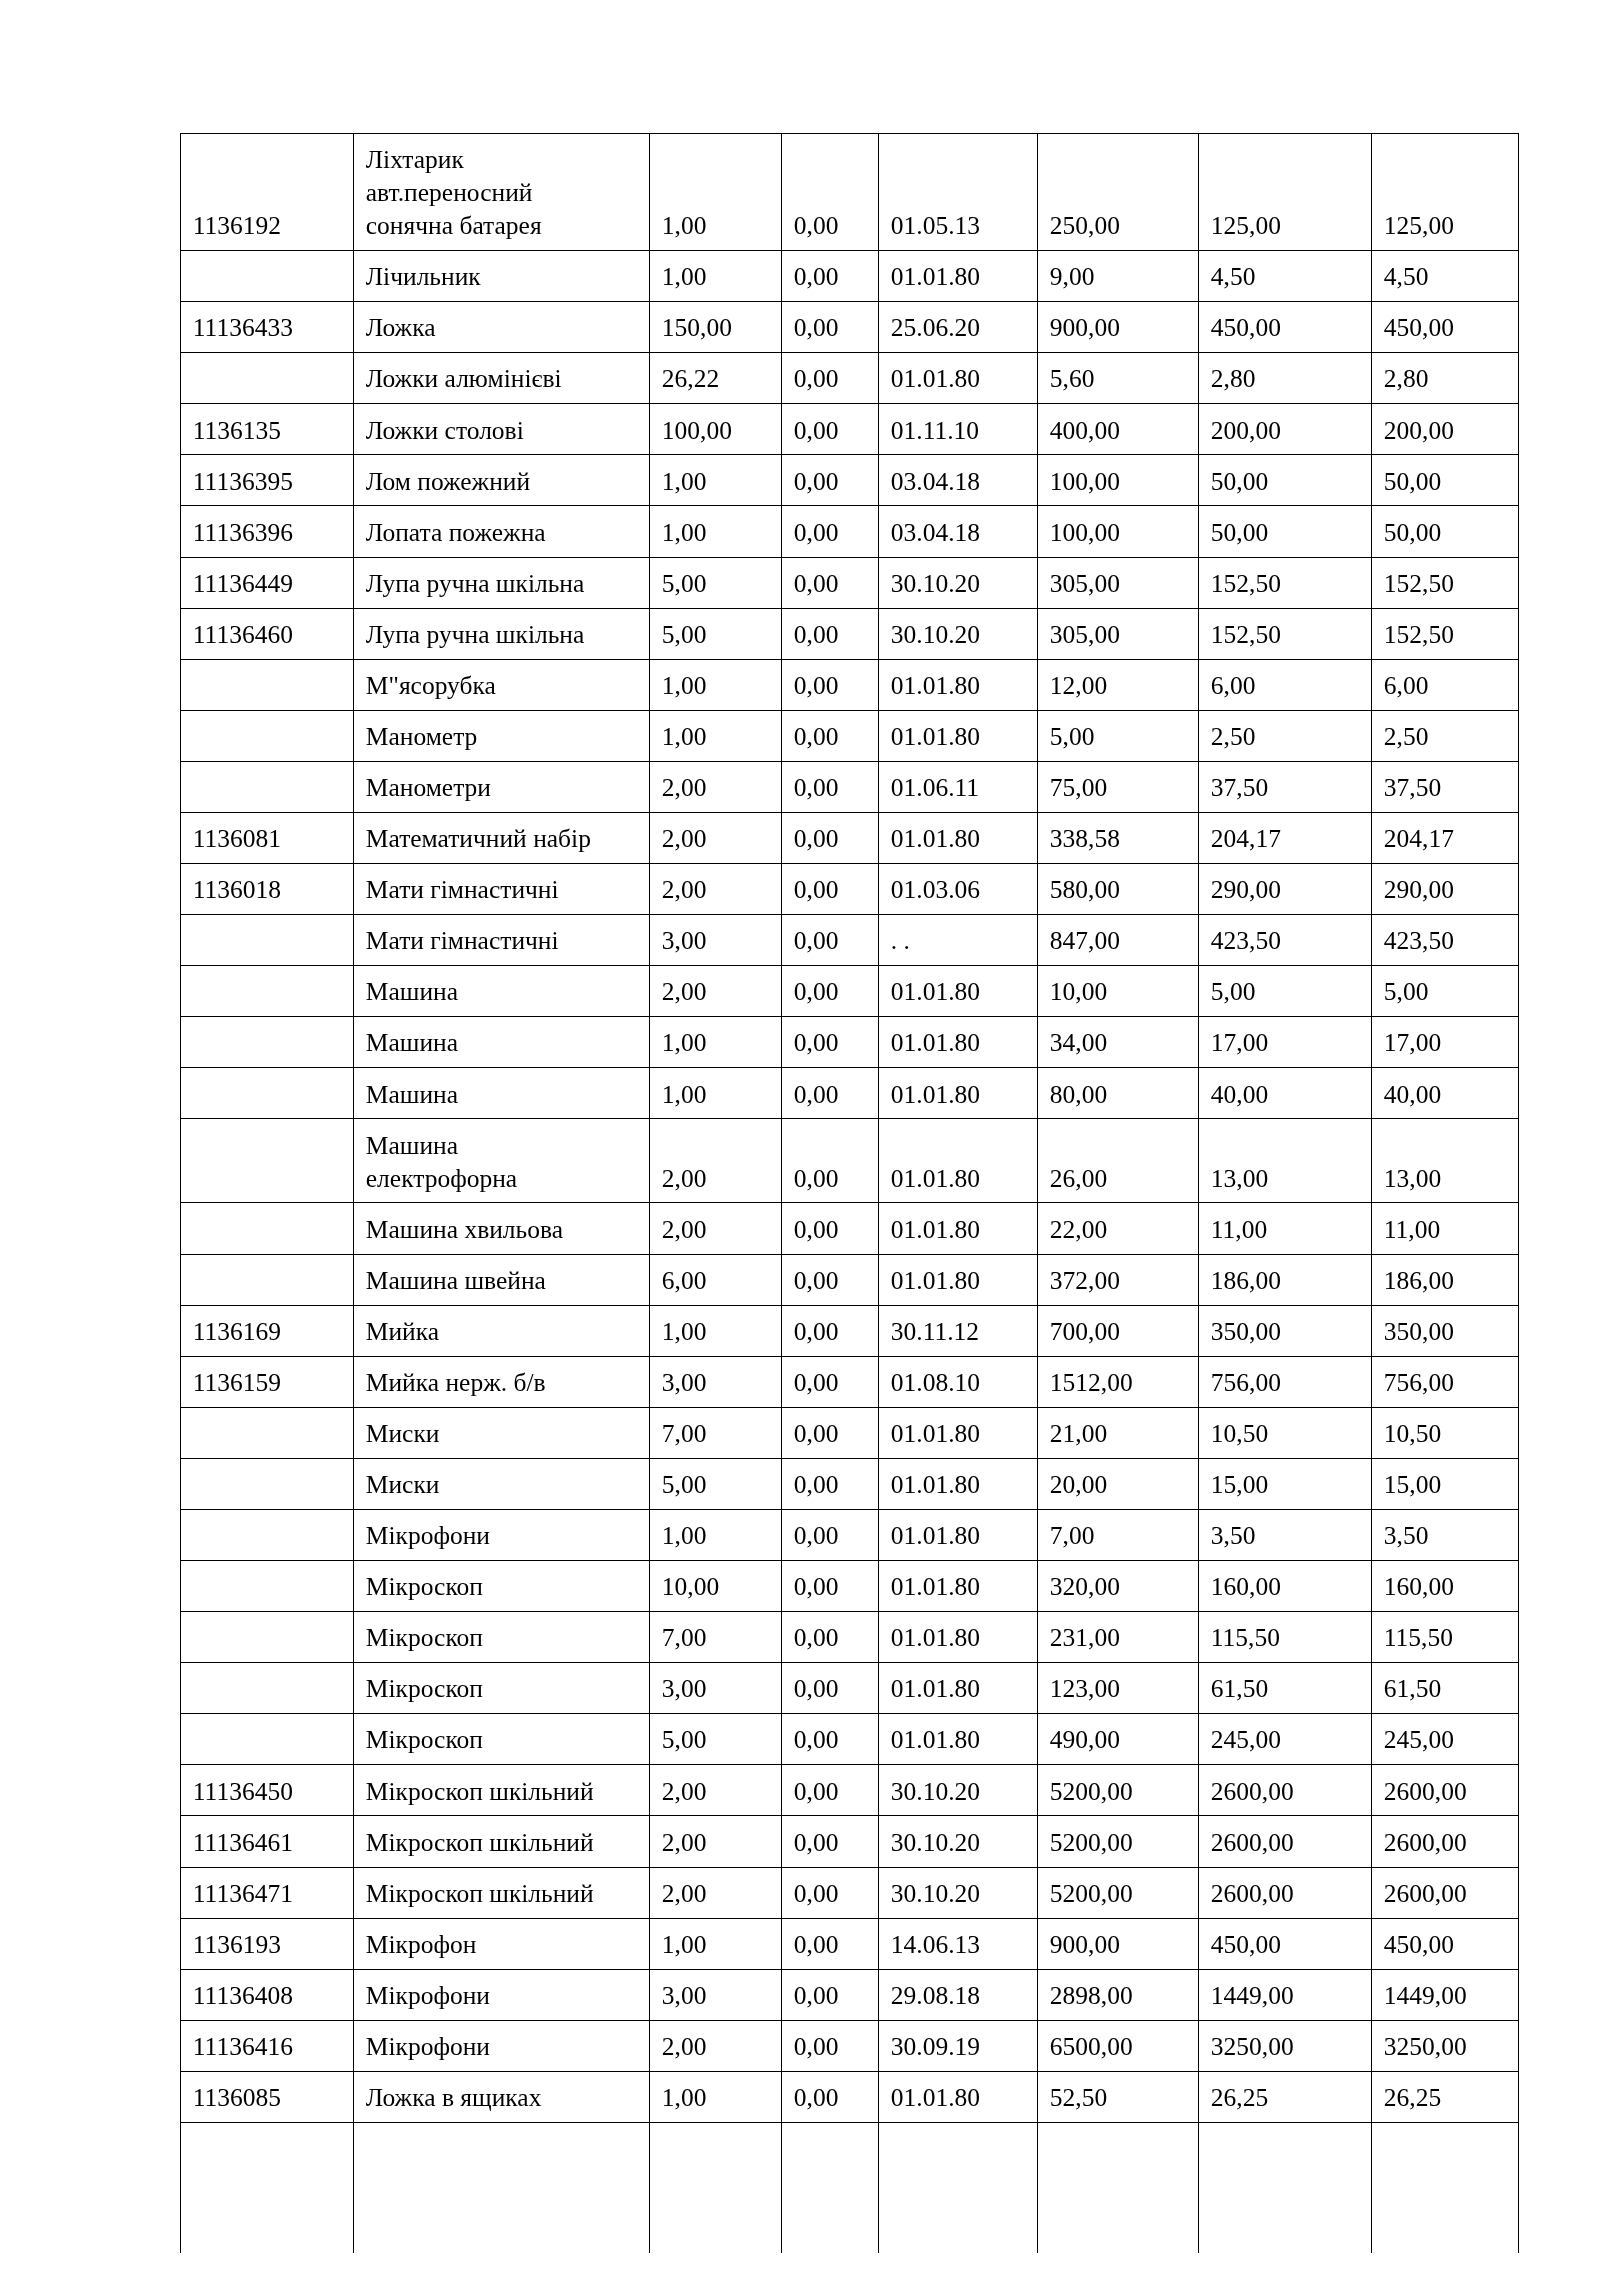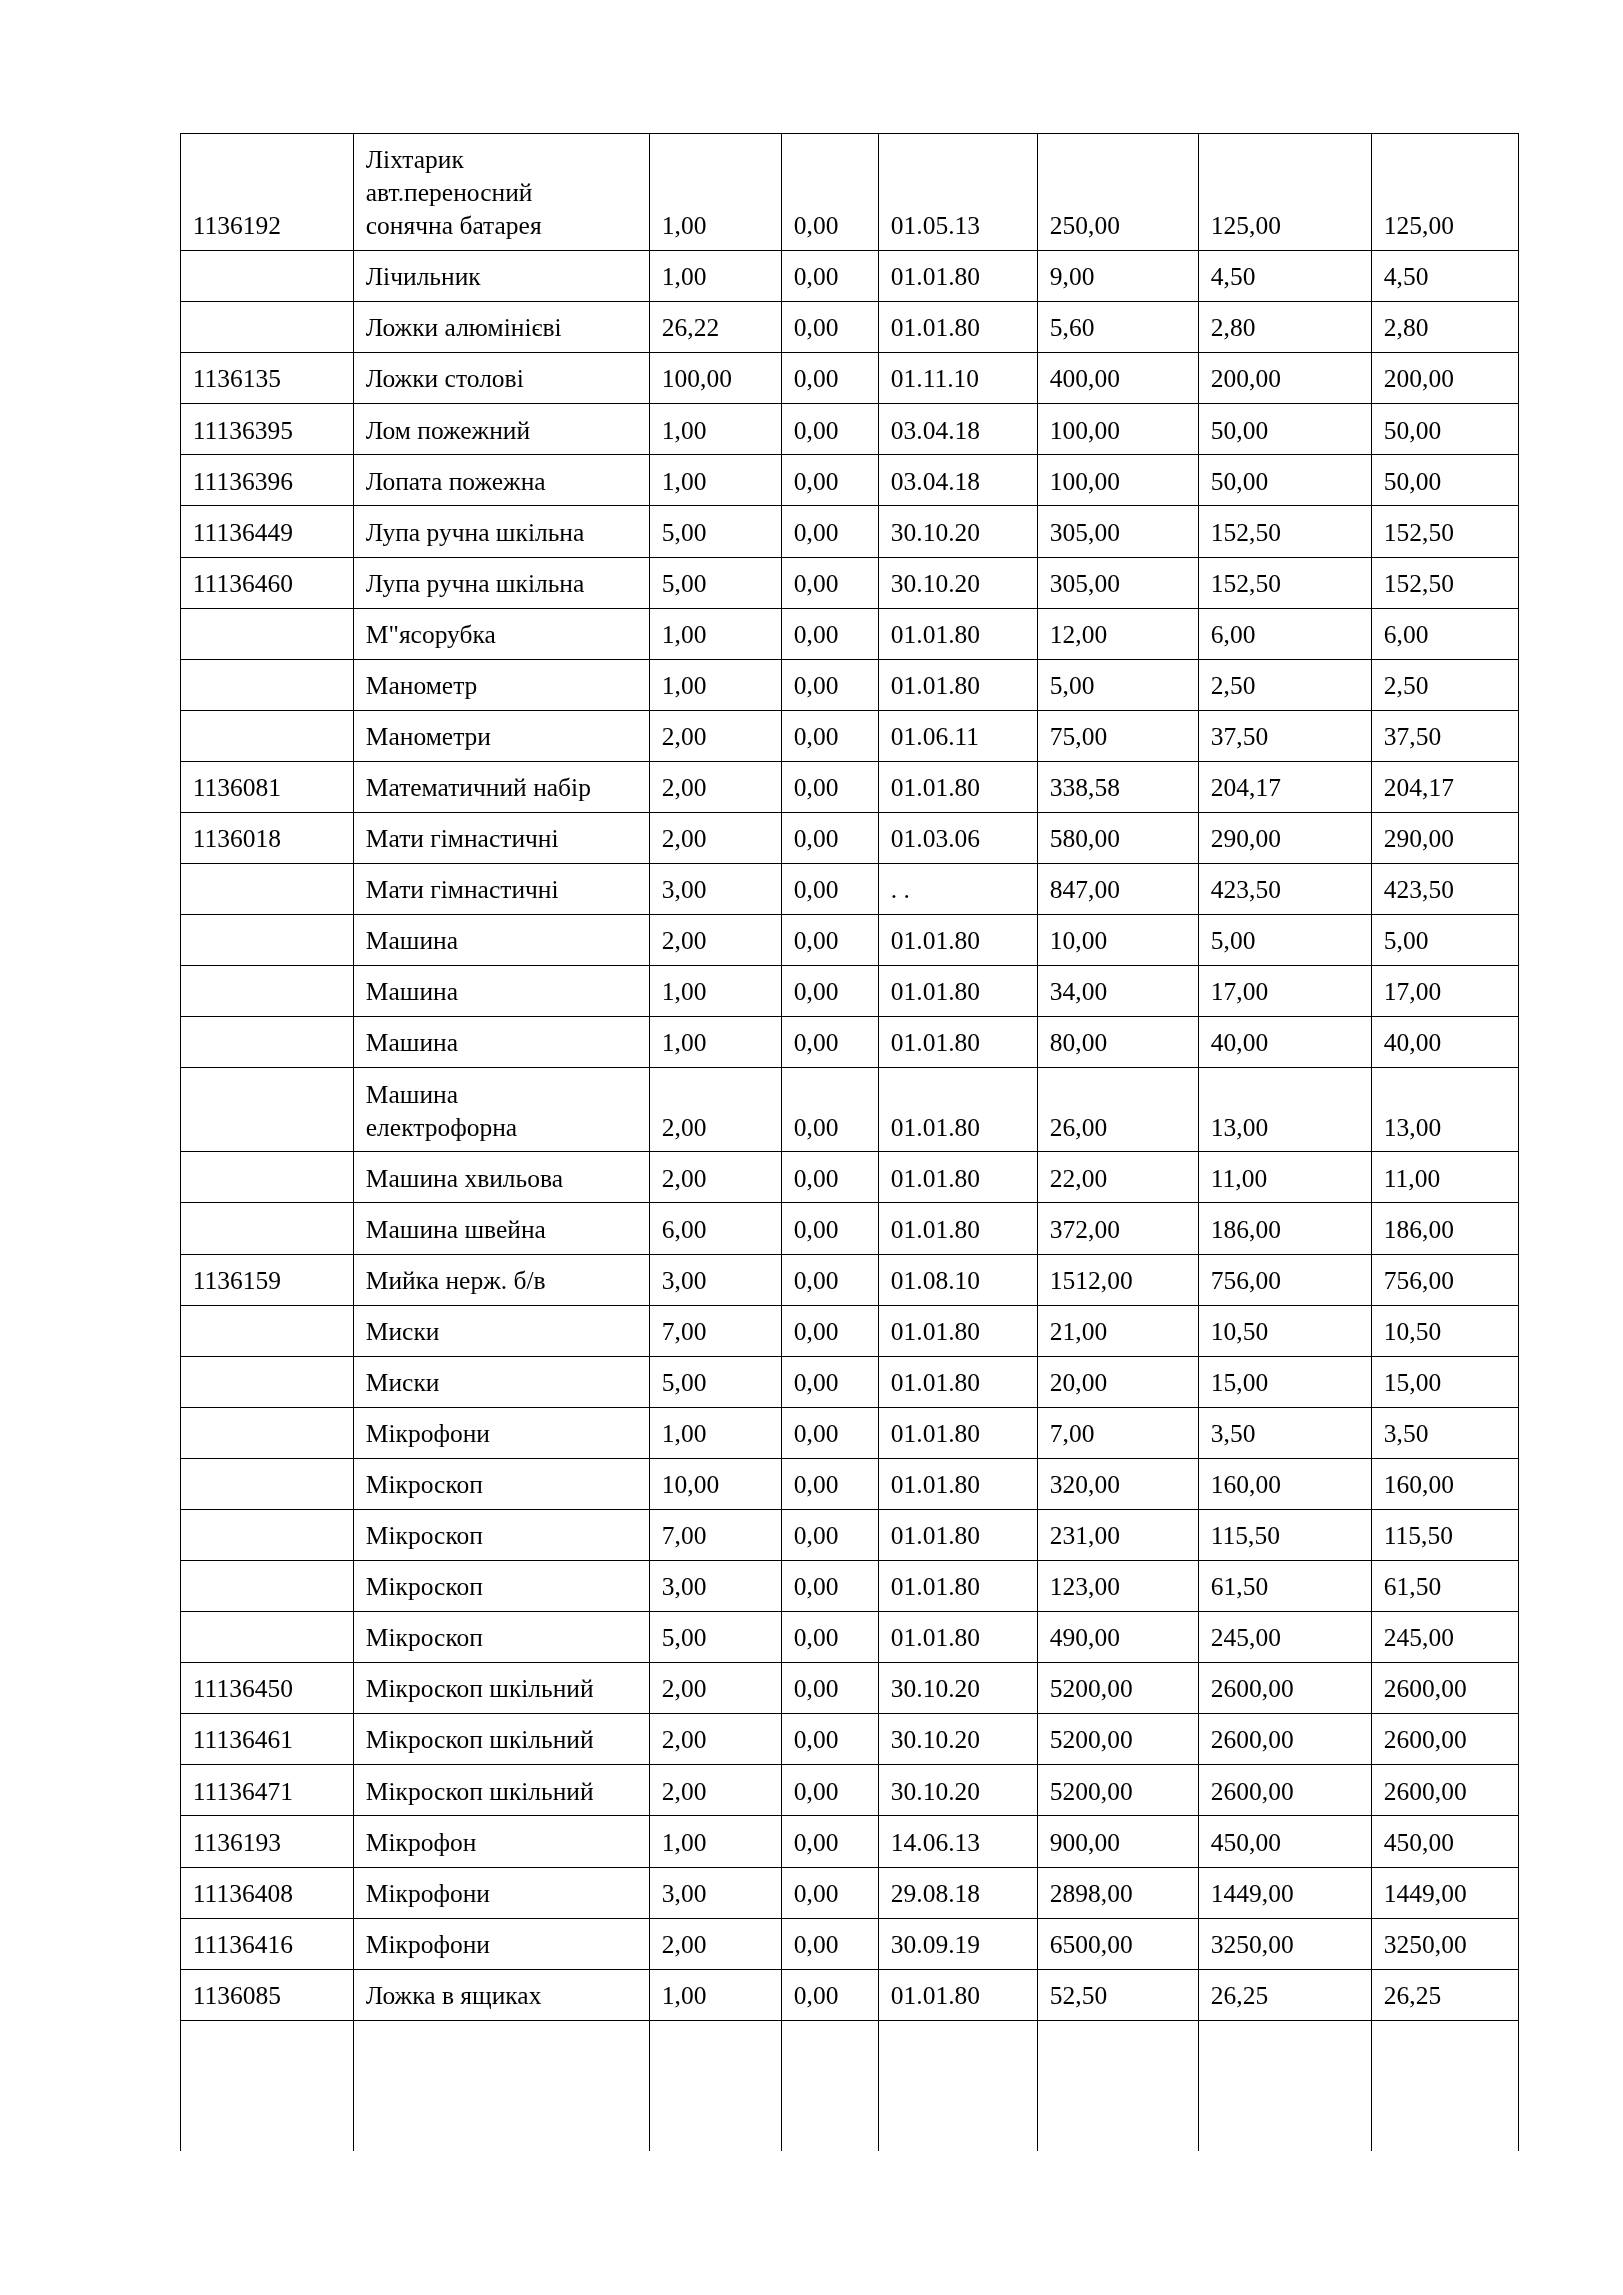--- a/index.html
+++ b/index.html
@@ -76,20 +76,30 @@
           <td></td>
           <td>Лічильник</td>
           <td>1,00</td>
           <td>0,00</td>
           <td>01.01.80</td>
           <td>9,00</td>
           <td>4,50</td>
           <td>4,50</td>
         </tr>
         <tr>
+          <td>11136433</td>
+          <td>Ложка</td>
+          <td>150,00</td>
+          <td>0,00</td>
+          <td>25.06.20</td>
+          <td>900,00</td>
+          <td>450,00</td>
+          <td>450,00</td>
+        </tr>
+        <tr>
           <td></td>
           <td>Ложки алюмінієві</td>
           <td>26,22</td>
           <td>0,00</td>
           <td>01.01.80</td>
           <td>5,60</td>
           <td>2,80</td>
           <td>2,80</td>
         </tr>
         <tr>
@@ -255,20 +265,30 @@
         </tr>
         <tr>
           <td></td>
           <td>Машина швейна</td>
           <td>6,00</td>
           <td>0,00</td>
           <td>01.01.80</td>
           <td>372,00</td>
           <td>186,00</td>
           <td>186,00</td>
+        </tr>
+        <tr>
+          <td>1136169</td>
+          <td>Мийка</td>
+          <td>1,00</td>
+          <td>0,00</td>
+          <td>30.11.12</td>
+          <td>700,00</td>
+          <td>350,00</td>
+          <td>350,00</td>
         </tr>
         <tr>
           <td>1136159</td>
           <td>Мийка  нерж.  б/в</td>
           <td>3,00</td>
           <td>0,00</td>
           <td>01.08.10</td>
           <td>1512,00</td>
           <td>756,00</td>
           <td>756,00</td>

